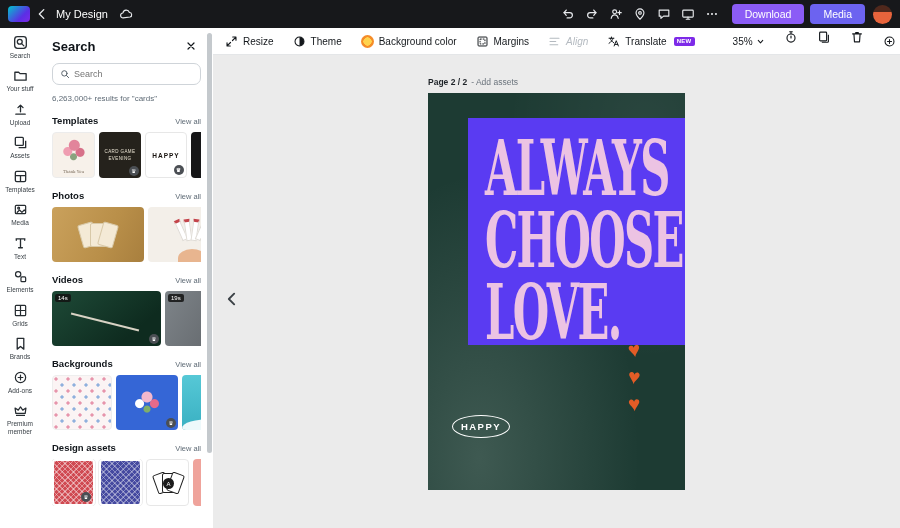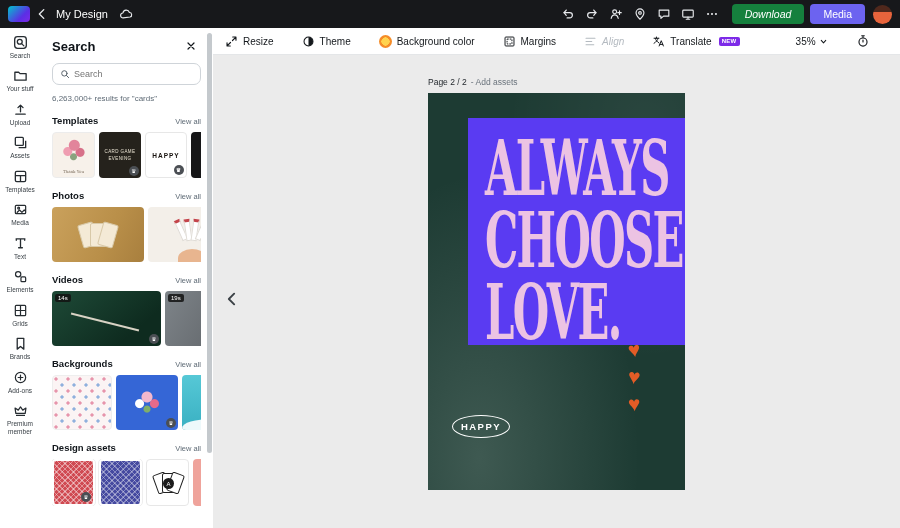--- a/index.html
+++ b/index.html
@@ -8,21 +8,21 @@
   svg { display:block; }
 
   
   .topbar { height:28px; background:#17181b; display:flex; align-items:center; justify-content:space-between; padding:8px 8px; }
   .tb-left, .tb-right { display:flex; align-items:center; }
   .logo { width:22px; height:16px; border-radius:4px; background:linear-gradient(135deg,#00c4cc,#5b2ee5 65%,#7d2ae8); cursor:pointer; }
   .tb-iconbtn { background:none; border:none; color:#e8eaed; width:20px; height:20px; display:flex; align-items:center; justify-content:center; cursor:pointer; margin:0 2px; }
   .tb-iconbtn svg { width:14px; height:14px; }
   .tb-title { color:#fff; font-size:11px; margin:0 6px 0 2px; cursor:pointer; }
   .pill { height:20px; border:none; border-radius:4px; color:#fff; font-size:10.5px; padding:0 13px; cursor:pointer; }
-  .pill.download { background:#15803d; margin-left:8px;font-style:italic; }
+  .pill.download { background:#8b5cf6; margin-left:8px; }
   .pill.share { background:#6c63f0; margin-left:6px; }
   .avatar { width:19px; height:19px; border-radius:50%; margin-left:8px; background:linear-gradient(#50281c 0 36%, #e8643c 36%); cursor:pointer; }
 
   
   .app { display:flex; height:515px; }
 
   
   .rail { width:40px; background:#fff; display:flex; flex-direction:column; align-items:center; padding-top:2px; }
   .rail-item { display:flex; flex-direction:column; align-items:center; gap:2px; padding:5px 0 4px; width:100%; cursor:pointer; color:#262c31; background:none; border:none; }
   .rail-item svg { width:15px; height:15px; }
@@ -92,35 +92,35 @@
   .fc { position:absolute; width:13px; height:20px; background:#fff; border:1px solid #222; border-radius:2px; top:13px; }
   .fc.f1 { left:8px; transform:rotate(-20deg); } .fc.f2 { left:15px; transform:rotate(0); } .fc.f3 { left:22px; transform:rotate(20deg); }
   .fan-em { position:absolute; left:16px; top:18px; width:11px; height:11px; border-radius:50%; background:#1b1b1b; color:#fff; font-size:6px; display:flex; align-items:center; justify-content:center; }
   .a-hand { width:43px; height:47px; background:#efa39b; }
 
   .panel-scroll { position:absolute; top:2px; right:1px; width:5px; height:494px; cursor:pointer; }
   .sthumb { width:5px; border-radius:3px; background:#c4c9cd; height:420px; margin-top:3px; }
 
   
   .workspace { flex:1; display:flex; flex-direction:column; min-width:0; }
-  .toolbar { height:27px; background:#fff; border-bottom:1px solid #e4e6e8; display:flex; align-items:center; padding:0 12px; gap:28px; }
+  .toolbar { height:27px; background:#fff; border-bottom:1px solid #e4e6e8; display:flex; padding:0 12px; gap:19px; }
   .tool { display:flex; align-items:center; gap:5px; font-size:10px; color:#14181c; background:none; border:none; cursor:pointer; white-space:nowrap; }
   .tool svg { width:13px; height:13px; }
   .tool.disabled { color:#b4bac0;font-style:italic; }
   .bgdot { width:13px; height:13px; border-radius:50%; background:radial-gradient(circle,#ffd34e 0 44%,#f58c28 46%); }
   .badge-new { background:#7d2ae8; color:#fff; font-size:6px; padding:1.5px 3px; border-radius:2px; margin-left:2px; font-weight:bold; letter-spacing:.3px; }
   .tspacer { flex:1; }
   .zoom { display:flex; align-items:center; gap:3px; font-size:10px; color:#14181c; background:none; border:none; cursor:pointer; }
   .zoom svg { width:9px; height:9px; }
   .tico { background:none; border:none; color:#14181c; width:18px; height:18px; display:flex; align-items:center; justify-content:center; cursor:pointer; }
   .tico svg { width:14px; height:14px; }
 
   .canvas-zone { position:relative; flex:1; background:#ebebeb; }
   .page-head { position:absolute; left:215px; top:22px; font-size:8.5px; display:flex; gap:4px; }
-  .page-label { font-weight:normal; color:#1e2328; }
+  .page-label { font-weight:bold; color:#1e2328; }
   .add-title { color:#6a737c; cursor:pointer; }
   .page-prev { position:absolute; left:10px; top:50%; transform:translateY(-50%); background:none; border:none; color:#3c4247; cursor:pointer; }
   .page-prev svg { width:17px; height:17px; }
 
   .poster { position:absolute; left:215px; top:38px; width:257px; height:397px; cursor:pointer;
     background:radial-gradient(ellipse at 20% 92%, rgba(215,228,220,.18), transparent 55%),
       radial-gradient(ellipse at 85% 12%, rgba(255,255,255,.06), transparent 45%), #1d3b33; }
   .purple { position:absolute; left:40px; top:25px; right:0; height:227px; background:#5a3bf2; }
   .poster-text { position:absolute; left:57px; top:40px; font-family:"DejaVu Serif",serif; font-weight:bold;
     font-size:76px; line-height:72px; color:#ecc3e3; transform:scaleX(.55); transform-origin:left top; letter-spacing:-3px; white-space:nowrap; }

